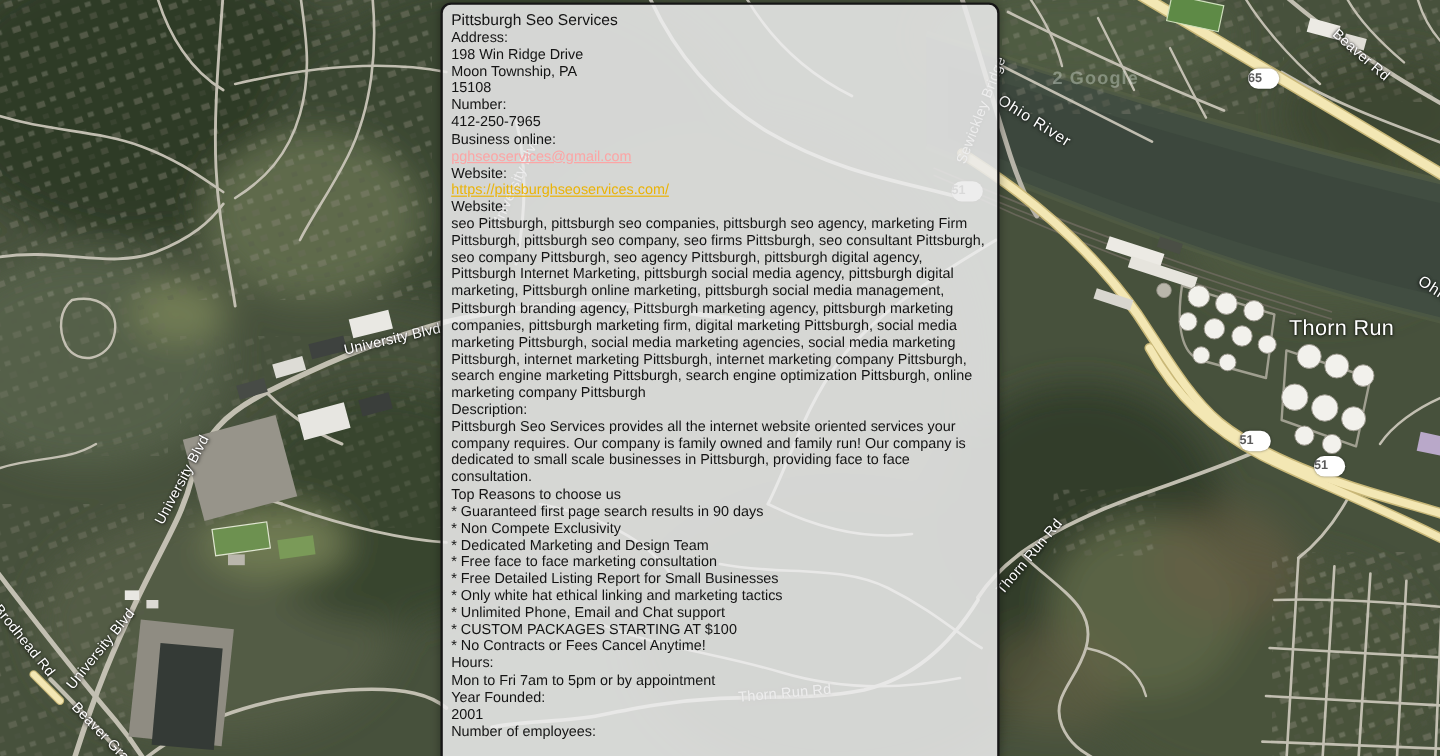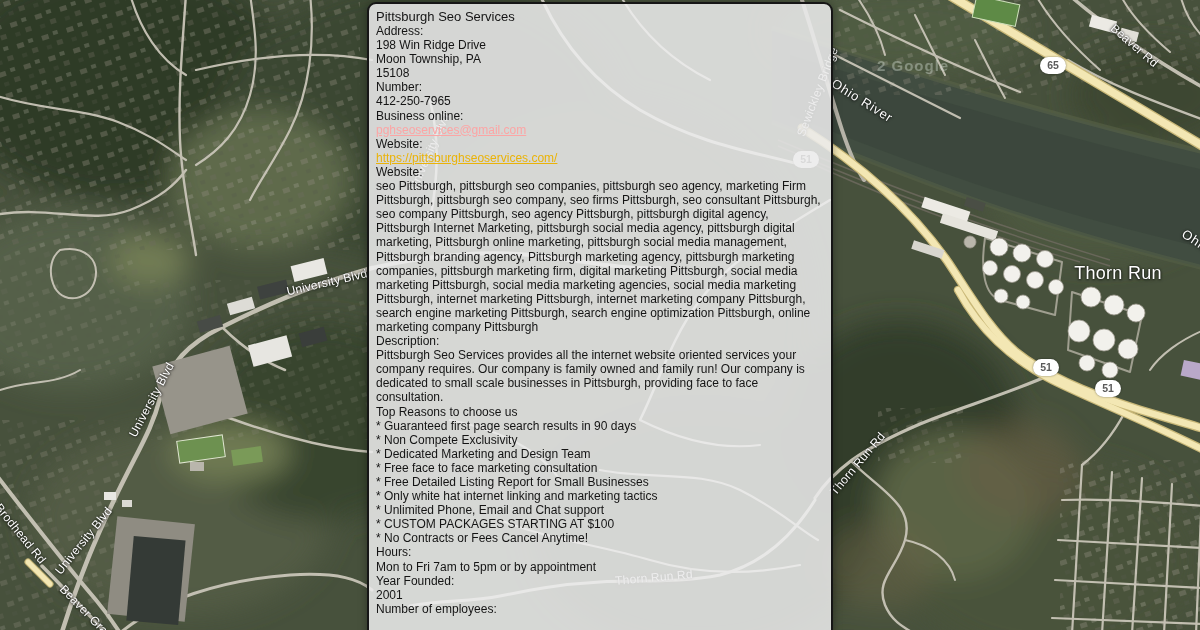--- a/index.html
+++ b/index.html
@@ -8,21 +8,21 @@
   #map{position:absolute;inset:0;width:1200px;height:630px}
   #map svg{position:absolute;left:0;top:0}
   .maplabel{position:absolute;color:#fff;font:400 12px/1.1 "Liberation Sans",sans-serif;
             white-space:nowrap;transform-origin:50% 50%;
             text-shadow:0 0 2px rgba(0,0,0,.85),0 1px 3px rgba(0,0,0,.6);letter-spacing:.2px}
   .maplabel.big{font-size:13px;letter-spacing:.8px}
   .maplabel.town{font-size:18px;letter-spacing:.3px}
   .watermark{position:absolute;color:rgba(215,224,214,.4);font:700 15px/1 "Liberation Sans",sans-serif;
              text-shadow:none;letter-spacing:1px}
   .shield{position:absolute;width:26px;height:17px;border-radius:9px;background:#fff;
-          color:#5a5a5a;font:700 10.5px/17px "Liberation Sans",sans-serif;text-align:center;
+          color:#5a5a5a;font:700 10.5px/17px "Liberation Sans",sans-serif;
           box-shadow:0 0 2px rgba(0,0,0,.5)}
   #panel{position:absolute;left:367px;top:2px;width:466px;min-height:660px;box-sizing:border-box;
          background:rgba(235,235,235,.88);border:2px solid #161616;border-radius:9px;
          padding:5px 8px 10px 7px;color:#141414;font:12px/14.1px "Liberation Sans",sans-serif;
          box-shadow:0 1px 8px rgba(0,0,0,.35)}
   #panel .ttl{font-size:13px;font-weight:400;line-height:15px}
   #panel div{margin:0}
   a.lnk{display:block;text-decoration:underline;cursor:pointer}
   a.lnk.blue{color:#fca5a5}
   a.lnk.red{color:#eab308}
@@ -252,21 +252,21 @@
   <div>Website:</div>
   <div>seo Pittsburgh, pittsburgh seo companies, pittsburgh seo agency, marketing Firm Pittsburgh, pittsburgh seo company, seo firms Pittsburgh, seo consultant Pittsburgh, seo company Pittsburgh, seo agency Pittsburgh, pittsburgh digital agency, Pittsburgh Internet Marketing, pittsburgh social media agency, pittsburgh digital marketing, Pittsburgh online marketing, pittsburgh social media management, Pittsburgh branding agency, Pittsburgh marketing agency, pittsburgh marketing companies, pittsburgh marketing firm, digital marketing Pittsburgh, social media marketing Pittsburgh, social media marketing agencies, social media marketing Pittsburgh, internet marketing Pittsburgh, internet marketing company Pittsburgh, search engine marketing Pittsburgh, search engine optimization Pittsburgh, online marketing company Pittsburgh</div>
   <div>Description:</div>
   <div>Pittsburgh Seo Services provides all the internet website oriented services your company requires. Our company is family owned and family run! Our company is dedicated to small scale businesses in Pittsburgh, providing face to face consultation.</div>
   <div>Top Reasons to choose us</div>
   <div>* Guaranteed first page search results in 90 days</div>
   <div>* Non Compete Exclusivity</div>
   <div>* Dedicated Marketing and Design Team</div>
   <div>* Free face to face marketing consultation</div>
   <div>* Free Detailed Listing Report for Small Businesses</div>
-  <div>* Only white hat internet linking and marketing tactics</div>
+  <div>* Only white hat ethical linking and marketing tactics</div>
   <div>* Unlimited Phone, Email and Chat support</div>
   <div>* CUSTOM PACKAGES STARTING AT $100</div>
   <div>* No Contracts or Fees Cancel Anytime!</div>
   <div>Hours:</div>
   <div>Mon to Fri 7am to 5pm or by appointment</div>
   <div>Year Founded:</div>
   <div>2001</div>
   <div>Number of employees:</div>
 
 </div>

